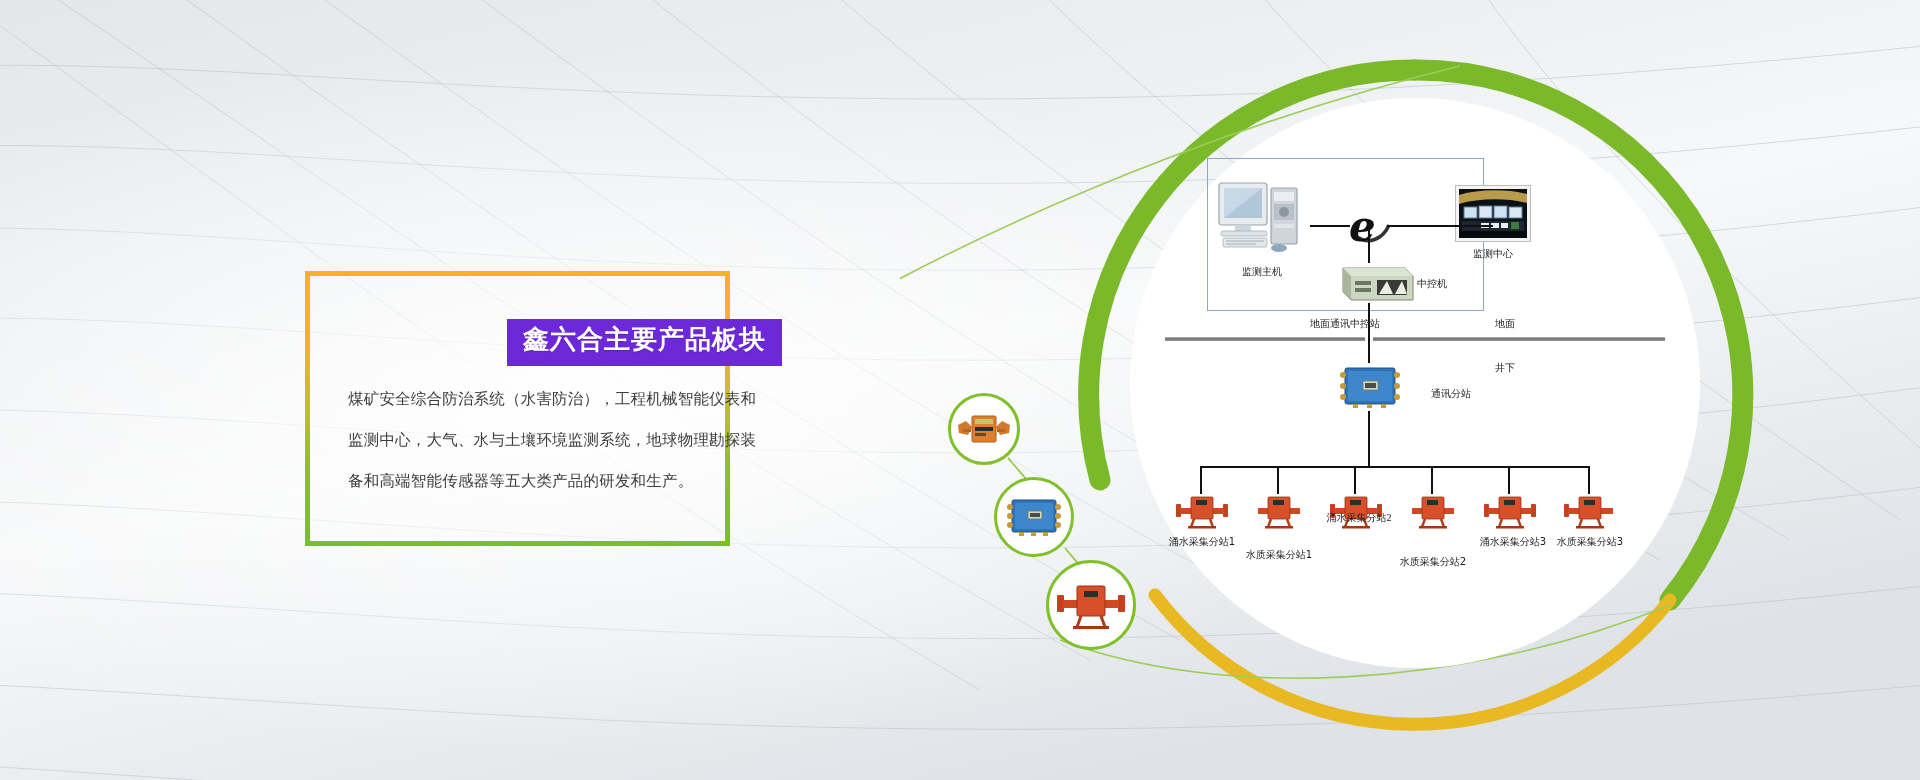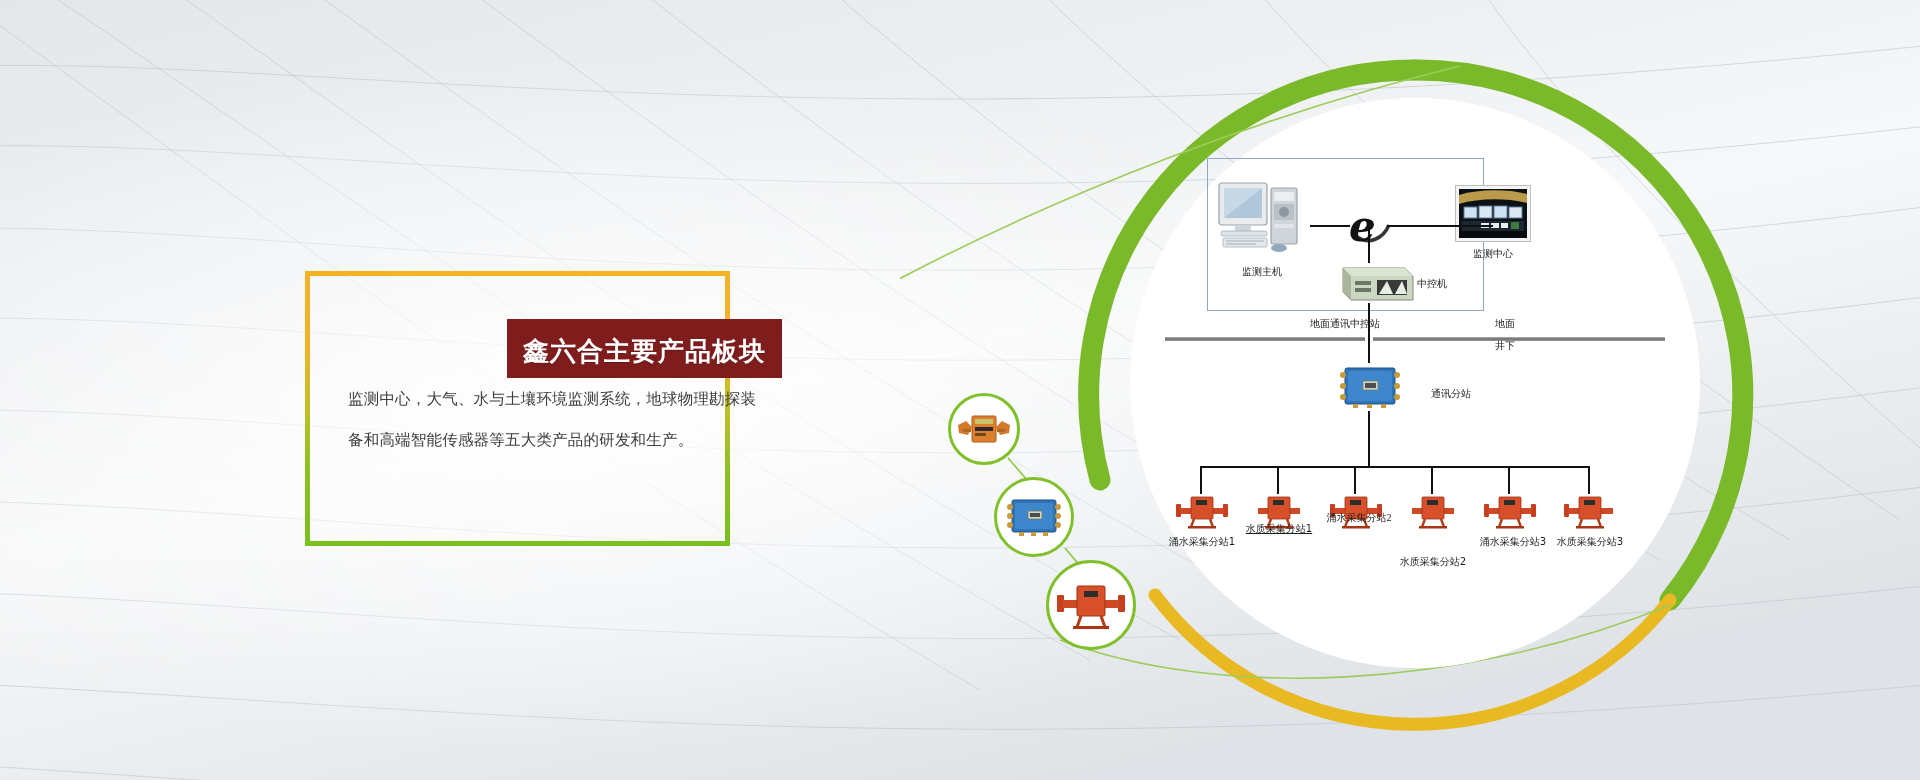--- a/index.html
+++ b/index.html
@@ -18,22 +18,22 @@
     position:absolute; left:305px; top:271px;
     width:425px; height:275px; z-index:5;
   }
   #frame{
     position:absolute; inset:0;
     border:5px solid transparent;
     border-image:linear-gradient(to bottom,#f5b324 0%,#eeb527 28%,#bcc024 52%,#8fc021 72%,#7ac01e 100%) 1;
   }
   #title-banner{
     position:absolute; left:202px; top:48px;
-    background:#7f1d1d;
-    padding:15px 16px 9px 16px;
+    background:#6d28d9;
+    padding:3px 16px 9px 16px;
     white-space:nowrap;
     z-index:6;
   }
   #title-banner span{
     font-family:"DejaVu Sans","Liberation Sans",sans-serif;
     font-size:26px; font-weight:bold; color:#ffffff;
     letter-spacing:1px;
     text-shadow:0 1px 1px rgba(0,0,0,.18);
   }
   #body-text{
@@ -126,20 +126,21 @@
 </svg>
 
 <div id="left-panel">
   <div id="frame"></div>
 
   <div id="title-banner">
     <span>鑫六合主要产品板块</span>
   </div>
 
   <div id="body-text">
+    <p>煤矿安全综合防治系统（水害防治），工程机械智能仪表和</p>
     <p>监测中心，大气、水与土壤环境监测系统，地球物理勘探装</p>
     <p>备和高端智能传感器等五大类产品的研发和生产。</p>
   </div>
 </div>
 
 <div id="graphic">
 
   <svg width="1020" height="780" viewBox="0 0 1020 780" style="position:absolute;left:0;top:0;">
 
     <path d="M 515,70 A 325,325 0 0 0 200,480" fill="none" stroke="#7ab929" stroke-width="21" stroke-linecap="round"></path>
@@ -269,21 +270,21 @@
     <div class="wire" style="left:232px; top:100px; width:106px; height:2px;"></div>
     <div class="wire" style="left:213px; top:104px; width:2px; height:34px;"></div>
     <div class="wire" style="left:213px; top:178px; width:2px; height:60px;"></div>
 
     <div class="node-label cn" style="left:105px; top:192px; width:170px;">地面通讯中控站</div>
     <div class="node-label cn" style="left:320px; top:192px; width:60px;">地面</div>
 
     <div class="gnd-line" style="left:10px; top:212px; width:200px;"></div>
     <div class="gnd-line" style="left:218px; top:212px; width:292px;"></div>
 
-    <div class="node-label cn" style="left:320px; top:214px; width:60px;">井下</div>
+    <div class="node-label cn" style="left:320px; top:236px; width:60px;">井下</div>
 
     <svg style="position:absolute; left:182px; top:238px;" width="66" height="50" viewBox="0 0 66 50">
       <rect x="8" y="5" width="50" height="36" rx="2" fill="#2f74b8" stroke="#1d4f83" stroke-width="1"></rect>
       <rect x="11" y="8" width="44" height="30" rx="1.5" fill="#3e87cc"></rect>
       <rect x="26" y="18" width="15" height="9" fill="#cfd6c4" stroke="#6b7a5e" stroke-width="0.7"></rect>
       <rect x="28" y="20" width="11" height="5" fill="#4d4d4d"></rect>
       <g fill="#c79a3a">
         <circle cx="6" cy="12" r="3"></circle>
           <circle cx="6" cy="23" r="3"></circle>
           <circle cx="6" cy="34" r="3"></circle>
@@ -357,20 +358,20 @@
       <rect x="1" y="13" width="5" height="13" rx="1" fill="#c4401f"></rect>
         <rect x="5" y="17" width="13" height="6" fill="#cf4a24"></rect>
       <rect x="36" y="17" width="14" height="6" fill="#cf4a24"></rect>
       <rect x="16" y="6" width="22" height="22" rx="1" fill="#d8502a" stroke="#9c3315" stroke-width="0.8"></rect>
       <rect x="21" y="9" width="11" height="5" fill="#2d2d2d"></rect>
       <path d="M19,28 L16,36 M35,28 L38,36" stroke="#b23c1a" stroke-width="2.4"></path>
       <rect x="13" y="35" width="28" height="2.5" fill="#a83514"></rect>
     </svg>
 
     <div class="node-label cn" style="left:2px;   top:410px; width:90px;">涌水采集分站1</div>
-    <div class="node-label cn" style="left:79px;  top:397px; width:90px;text-decoration:underline;">水质采集分站1</div>
+    <div class="node-label cn" style="left:79px;  top:423px; width:90px;">水质采集分站1</div>
     <div class="node-label cn" style="left:159px; top:386px; width:90px;font-family:Liberation Serif, serif;">涌水采集分站2</div>
     <div class="node-label cn" style="left:233px; top:430px; width:90px;">水质采集分站2</div>
     <div class="node-label cn" style="left:313px; top:410px; width:90px;">涌水采集分站3</div>
     <div class="node-label cn" style="left:390px; top:410px; width:90px;">水质采集分站3</div>
 
   </div>
 </div>
 
 </body></html>

